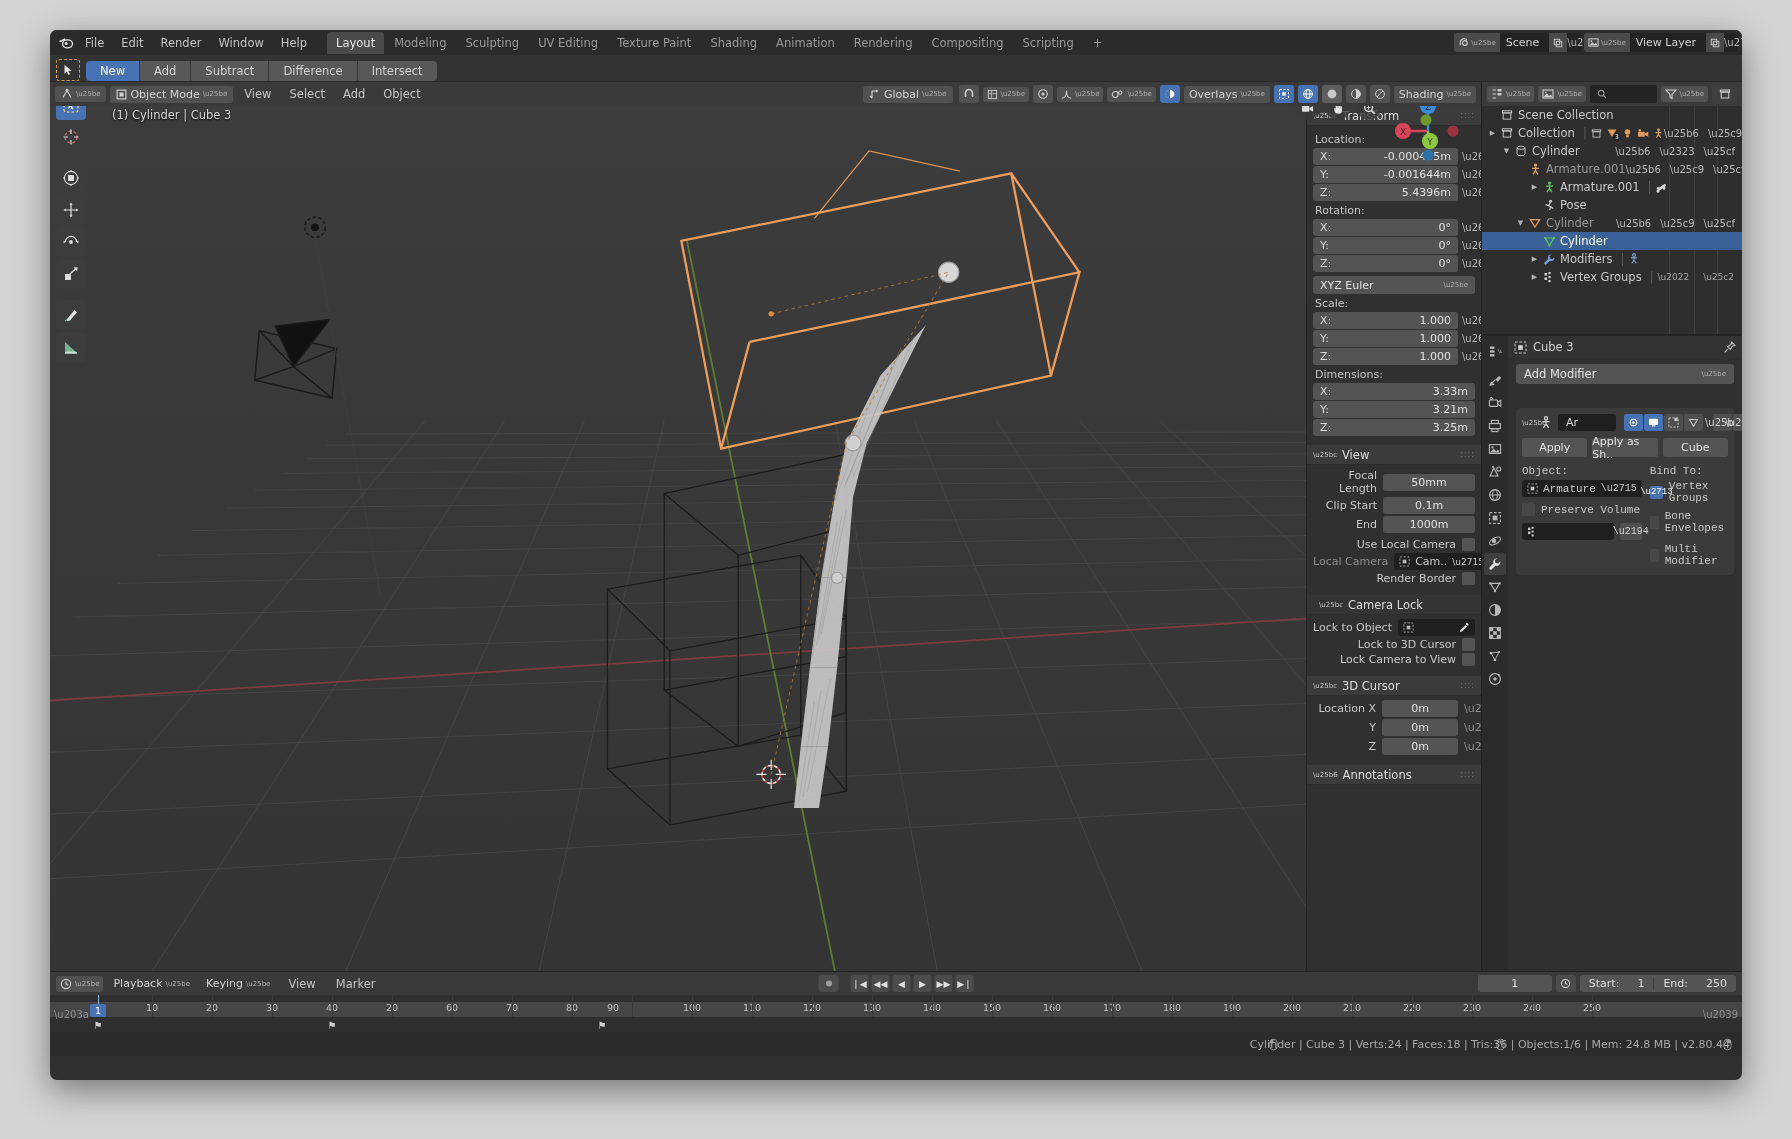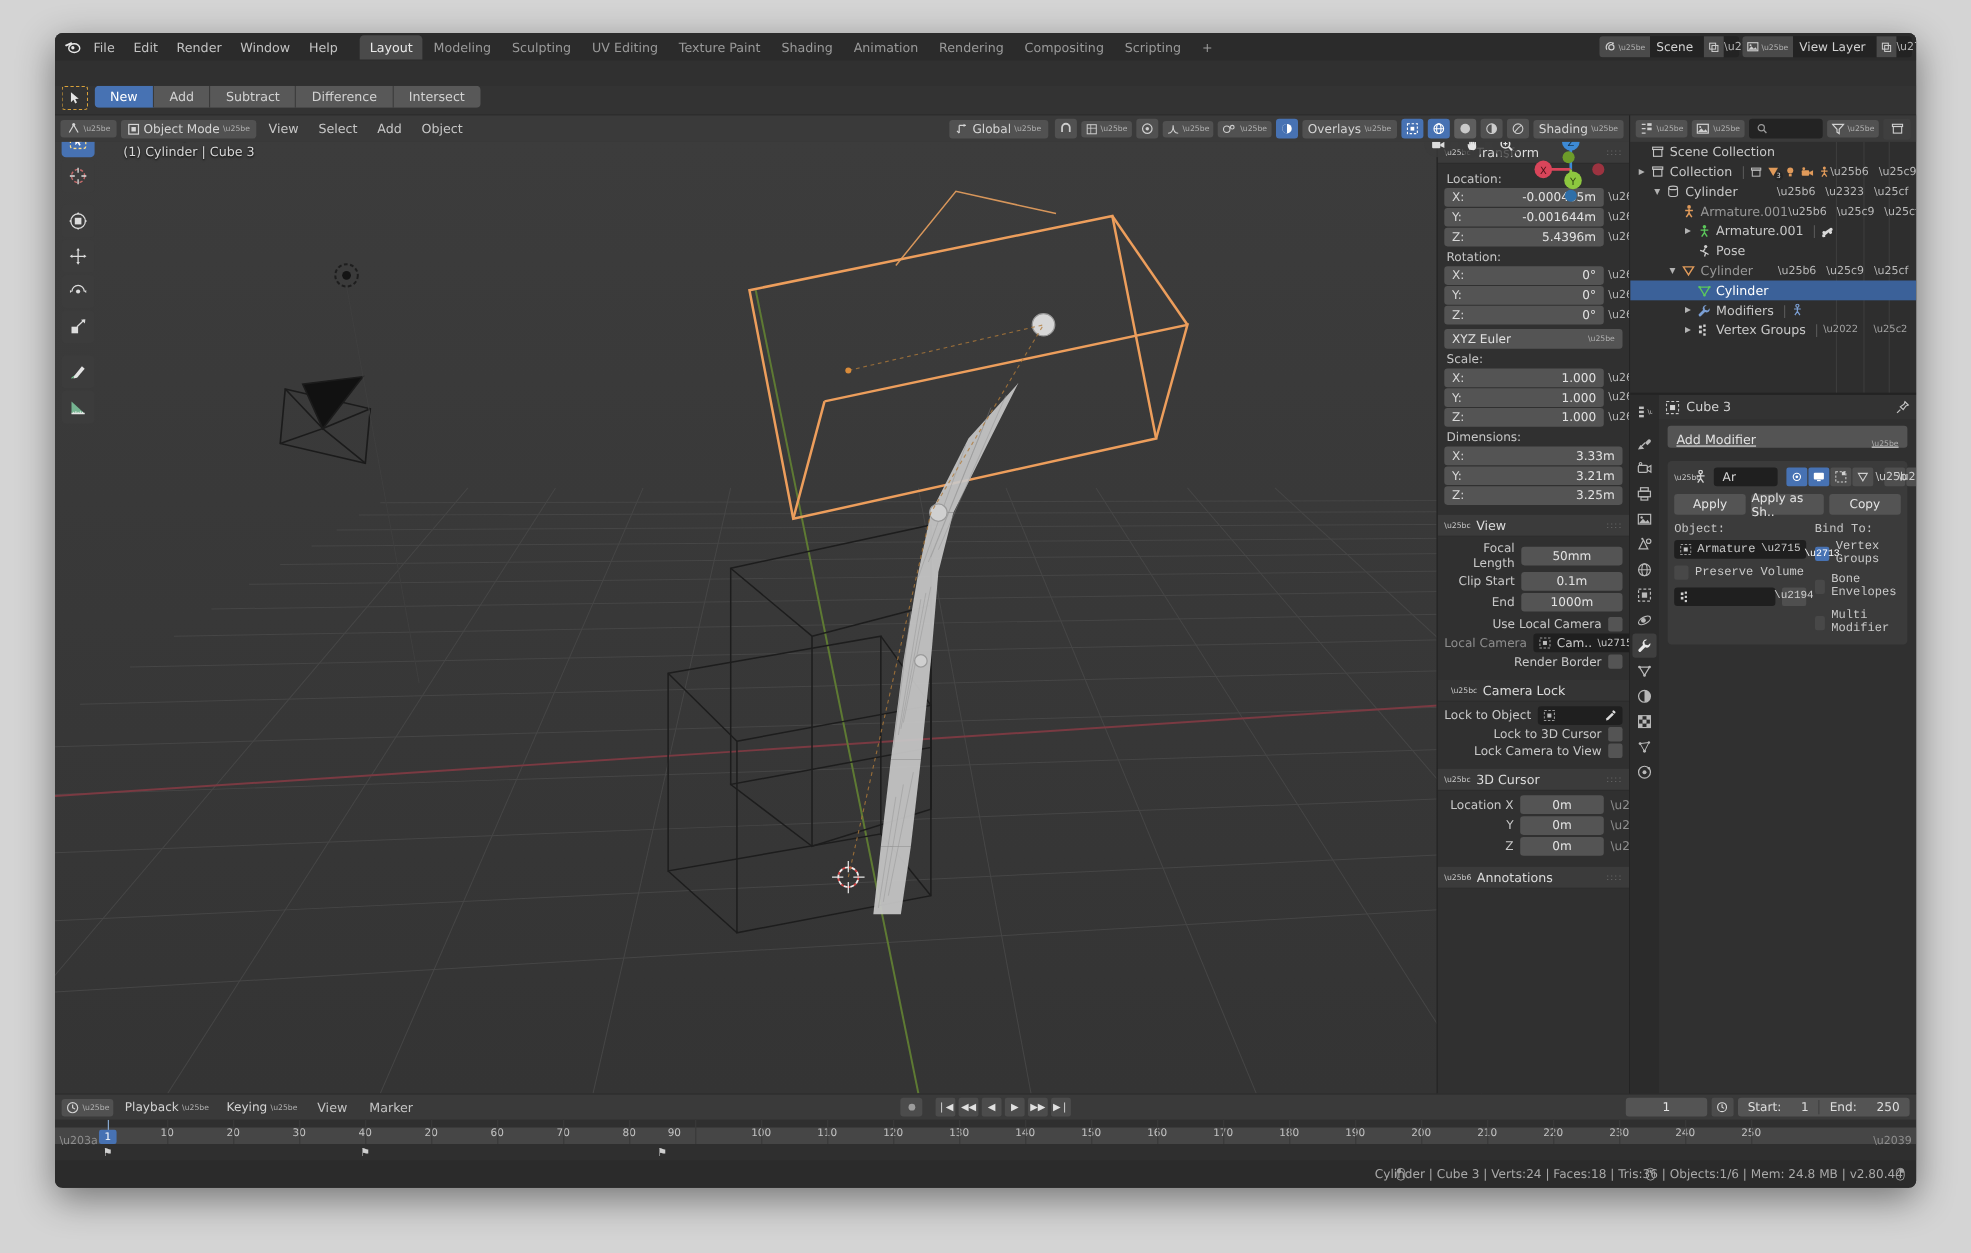--- a/index.html
+++ b/index.html
@@ -27,21 +27,21 @@
   .topbar-right{position:absolute;right:4px;top:3px;display:flex;align-items:center;gap:3px;}
   .iconbtn{background:#3f3f3f;border-radius:3px;height:19px;min-width:19px;display:flex;align-items:center;
            justify-content:center;color:#c4c4c4;font-size:10px;padding:0 3px;}
   .datablock{display:flex;align-items:center;background:#232323;border-radius:3px;height:19px;}
   .db-pre{background:#4a4a4a;border-radius:3px 0 0 3px;padding:0 4px;height:19px;display:flex;align-items:center;color:#cfcfcf;font-size:10px;gap:2px;}
   .db-name{padding:0 10px 0 6px;color:#d2d2d2;font-size:11px;}
   .db-post{background:#4a4a4a;width:18px;height:19px;display:flex;align-items:center;justify-content:center;color:#cfcfcf;font-size:10px;}
   .db-x{width:14px;text-align:center;color:#b4b4b4;font-size:10px;}
 
   
-  #toolsettings{height:26px;background:#333333;display:flex;align-items:flex-start;padding:0 6px;gap:6px;border-bottom:1px solid #2a2a2a;margin-top:23px;}
+  #toolsettings{height:26px;background:#333333;display:flex;align-items:flex-end;padding:0 6px;gap:6px;border-bottom:1px solid #2a2a2a;}
   .toolicon{width:22px;height:20px;border:1.5px dashed #d8a13a;border-radius:3px;display:flex;align-items:center;justify-content:center;color:#e4e4e4;font-size:11px;}
   .segbtns{display:flex;border-radius:4px;overflow:hidden;}
   .segb{font-size:11.5px;color:#d3d3d3;background:#585858;padding:3px 14px;border-right:1px solid #3a3a3a;white-space:nowrap;}
   .segb:last-child{border-right:none;}
   .segb.on{background:#4772b3;color:#fff;}
 
   
   #main{display:flex;height:calc(1050px - 26px - 25px - 26px - 60px - 24px);}
 
   
@@ -110,21 +110,21 @@
   .olrow .mid{display:flex;align-items:center;gap:4px;padding-left:8px;}
   .vbar{position:absolute;top:0;bottom:0;width:1px;background:#3c3c3c;}
 
   #props{flex:1;display:flex;background:#303030;overflow:hidden;}
   #propicons{width:26px;background:#2b2b2b;display:flex;flex-direction:column;align-items:center;padding-top:4px;gap:1px;}
   .pic{width:22px;height:22px;border-radius:3px;display:flex;align-items:center;justify-content:center;color:#b8b8b8;font-size:12px;}
   .pic.on{background:#3f3f3f;color:#e8e8e8;}
   #propbody{flex:1;padding:0;overflow:hidden;}
   #propbreadcrumb{height:22px;background:#333;display:flex;align-items:center;gap:6px;padding:0 6px;color:#d2d2d2;font-size:11.5px;}
   .pin{margin-left:auto;color:#c2c2c2;font-size:12px;}
-  .addmod{margin:6px 8px 12px 8px;background:#545454;border-radius:3px;height:20px;display:flex;align-items:flex-end;padding:0 8px;color:#e2e2e2;font-size:11.5px;text-decoration:underline;}
+  .addmod{margin:6px 8px 24px 8px;background:#545454;border-radius:3px;height:20px;display:flex;align-items:center;padding:0 8px;color:#e2e2e2;font-size:11.5px;}
   .modcard{margin:0 8px;background:#3b3b3b;border-radius:4px;padding:6px;}
   .modhdr{display:flex;align-items:center;gap:5px;}
   .modname{background:#1f1f1f;border-radius:3px;height:17px;display:flex;align-items:center;padding:0 8px;color:#d8d8d8;font-size:11px;min-width:42px;}
   .mbtn{width:19px;height:17px;background:#4f4f4f;border-radius:2px;display:flex;align-items:center;justify-content:center;color:#cfcfcf;font-size:10px;}
   .mbtn.on{background:#4772b3;color:#fff;}
   .mrow3{display:flex;gap:5px;margin-top:7px;}
   .mbig{flex:1;background:#545454;border-radius:3px;height:19px;display:flex;align-items:center;justify-content:center;color:#e4e4e4;font-size:11px;}
   .two{display:flex;gap:8px;margin-top:8px;font-family:Liberation Mono, monospace;}
   .col{flex:1;}
   .clbl{color:#c6c6c6;font-size:11px;margin-bottom:3px;}
@@ -1200,21 +1200,21 @@
               <div style="display:flex;gap:1px;margin-left:5px">
                 <div class="mbtn">\u25b2</div>
                 <div class="mbtn">\u25bc</div>
               </div>
 
             </div>
 
             <div class="mrow3">
               <div class="mbig">Apply</div>
               <div class="mbig">Apply as Sh..</div>
-              <div class="mbig">Copy</div>
+              <div class="mbig">Cube</div>
             </div>
 
             <div class="two">
               <div class="col">
                 <div class="clbl">Object:</div>
                 <div class="objfld">
                   <svg width="11" height="11" viewBox="0 0 12 12">
                         <rect x="1" y="1" width="10" height="10" fill="none" stroke="#9c9c9c" stroke-width="1" stroke-dasharray="2.4 1.6"></rect>
                         <rect x="4" y="4" width="4" height="4" fill="#c4c4c4"></rect>
                       </svg>

